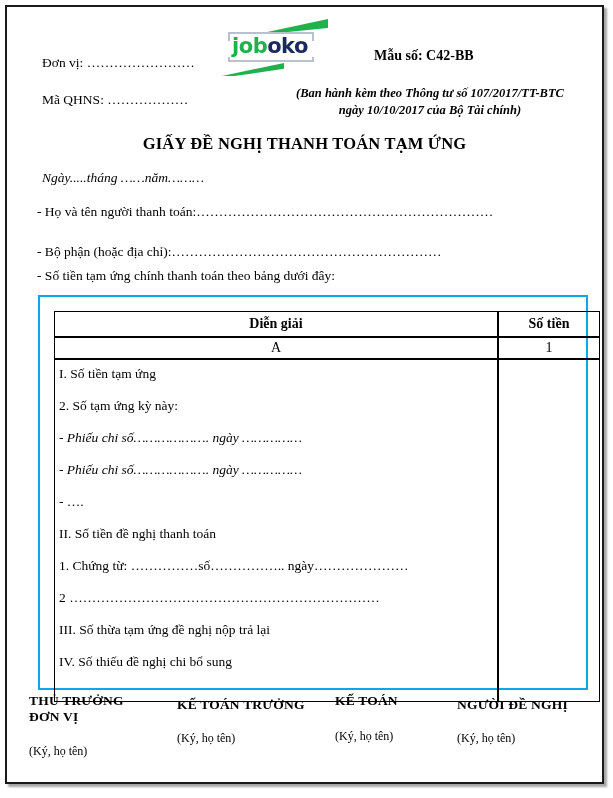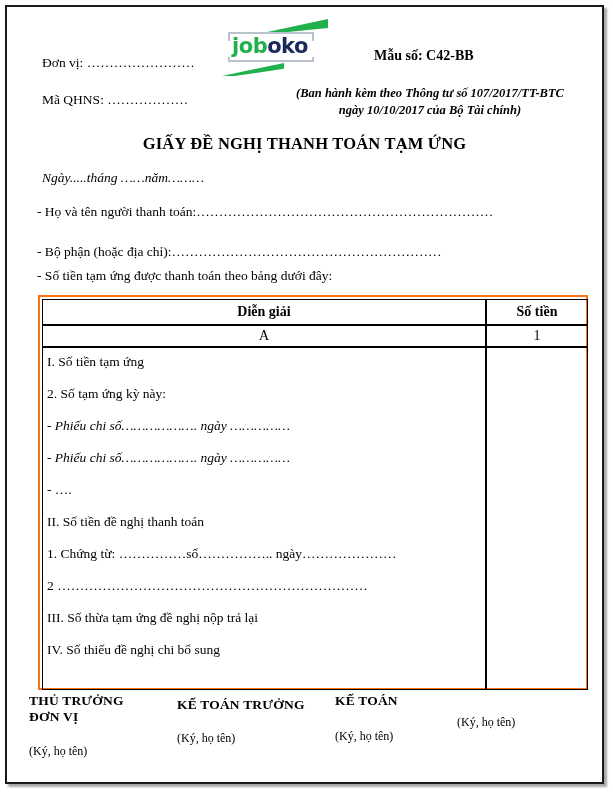--- a/index.html
+++ b/index.html
@@ -172,23 +172,23 @@
     white-space: nowrap;
   }
 
   
   .tbl-outer {
     position: absolute;
     left: 31px;
     top: 288px;
     width: 550px;
     height: 395px;
-    border: 2px solid #f97316;
+    border: 2px solid #0ea5e9;
     box-sizing: border-box;
-    padding: 2px;
+    padding: 14px;
   }
   .tbl {
     position: relative;
     width: 100%;
     height: 100%;
   }
   .cell {
     position: absolute;
     box-sizing: border-box;
     border: 1px solid #000000;
@@ -278,21 +278,21 @@
     <div class="ban-hanh">
       <div>(Ban hành kèm theo Thông tư số 107/2017/TT-BTC</div>
       <div>ngày 10/10/2017 của Bộ Tài chính)</div>
     </div>
 
     <div class="doc-title">GIẤY ĐỀ NGHỊ THANH TOÁN TẠM ỨNG</div>
 
     <div class="date-line">Ngày.....tháng ……năm………</div>
     <div class="line-hoten">- Họ và tên người thanh toán:…………………………………………………………</div>
     <div class="line-bophan">- Bộ phận (hoặc địa chỉ):……………………………………………………</div>
-    <div class="line-sotien">- Số tiền tạm ứng được thanh toán theo bảng dưới đây:</div>
+    <div class="line-sotien">- Số tiền tạm ứng chính thanh toán theo bảng dưới đây:</div>
 
     <div class="tbl-outer">
       <div class="tbl">
         <div class="cell hdr-desc">Diễn giải</div>
         <div class="cell hdr-amt">Số tiền</div>
         <div class="cell sub-desc">A</div>
         <div class="cell sub-amt">1</div>
 
         <div class="cell body-desc">
           <div class="row">I. Số tiền tạm ứng</div>
@@ -328,18 +328,21 @@
       </div>
 
       <div class="sig sig-2">
         <div class="sig-title">
           <div>KẾ TOÁN</div>
         </div>
         <div class="sig-sub">(Ký, họ tên)</div>
       </div>
 
       <div class="sig sig-3">
+        <div class="sig-title">
+          <div>NGƯỜI ĐỀ NGHỊ</div>
+        </div>
         <div class="sig-sub">(Ký, họ tên)</div>
       </div>
     </div>
 
   </div>
 </div>
 
 </body></html>

